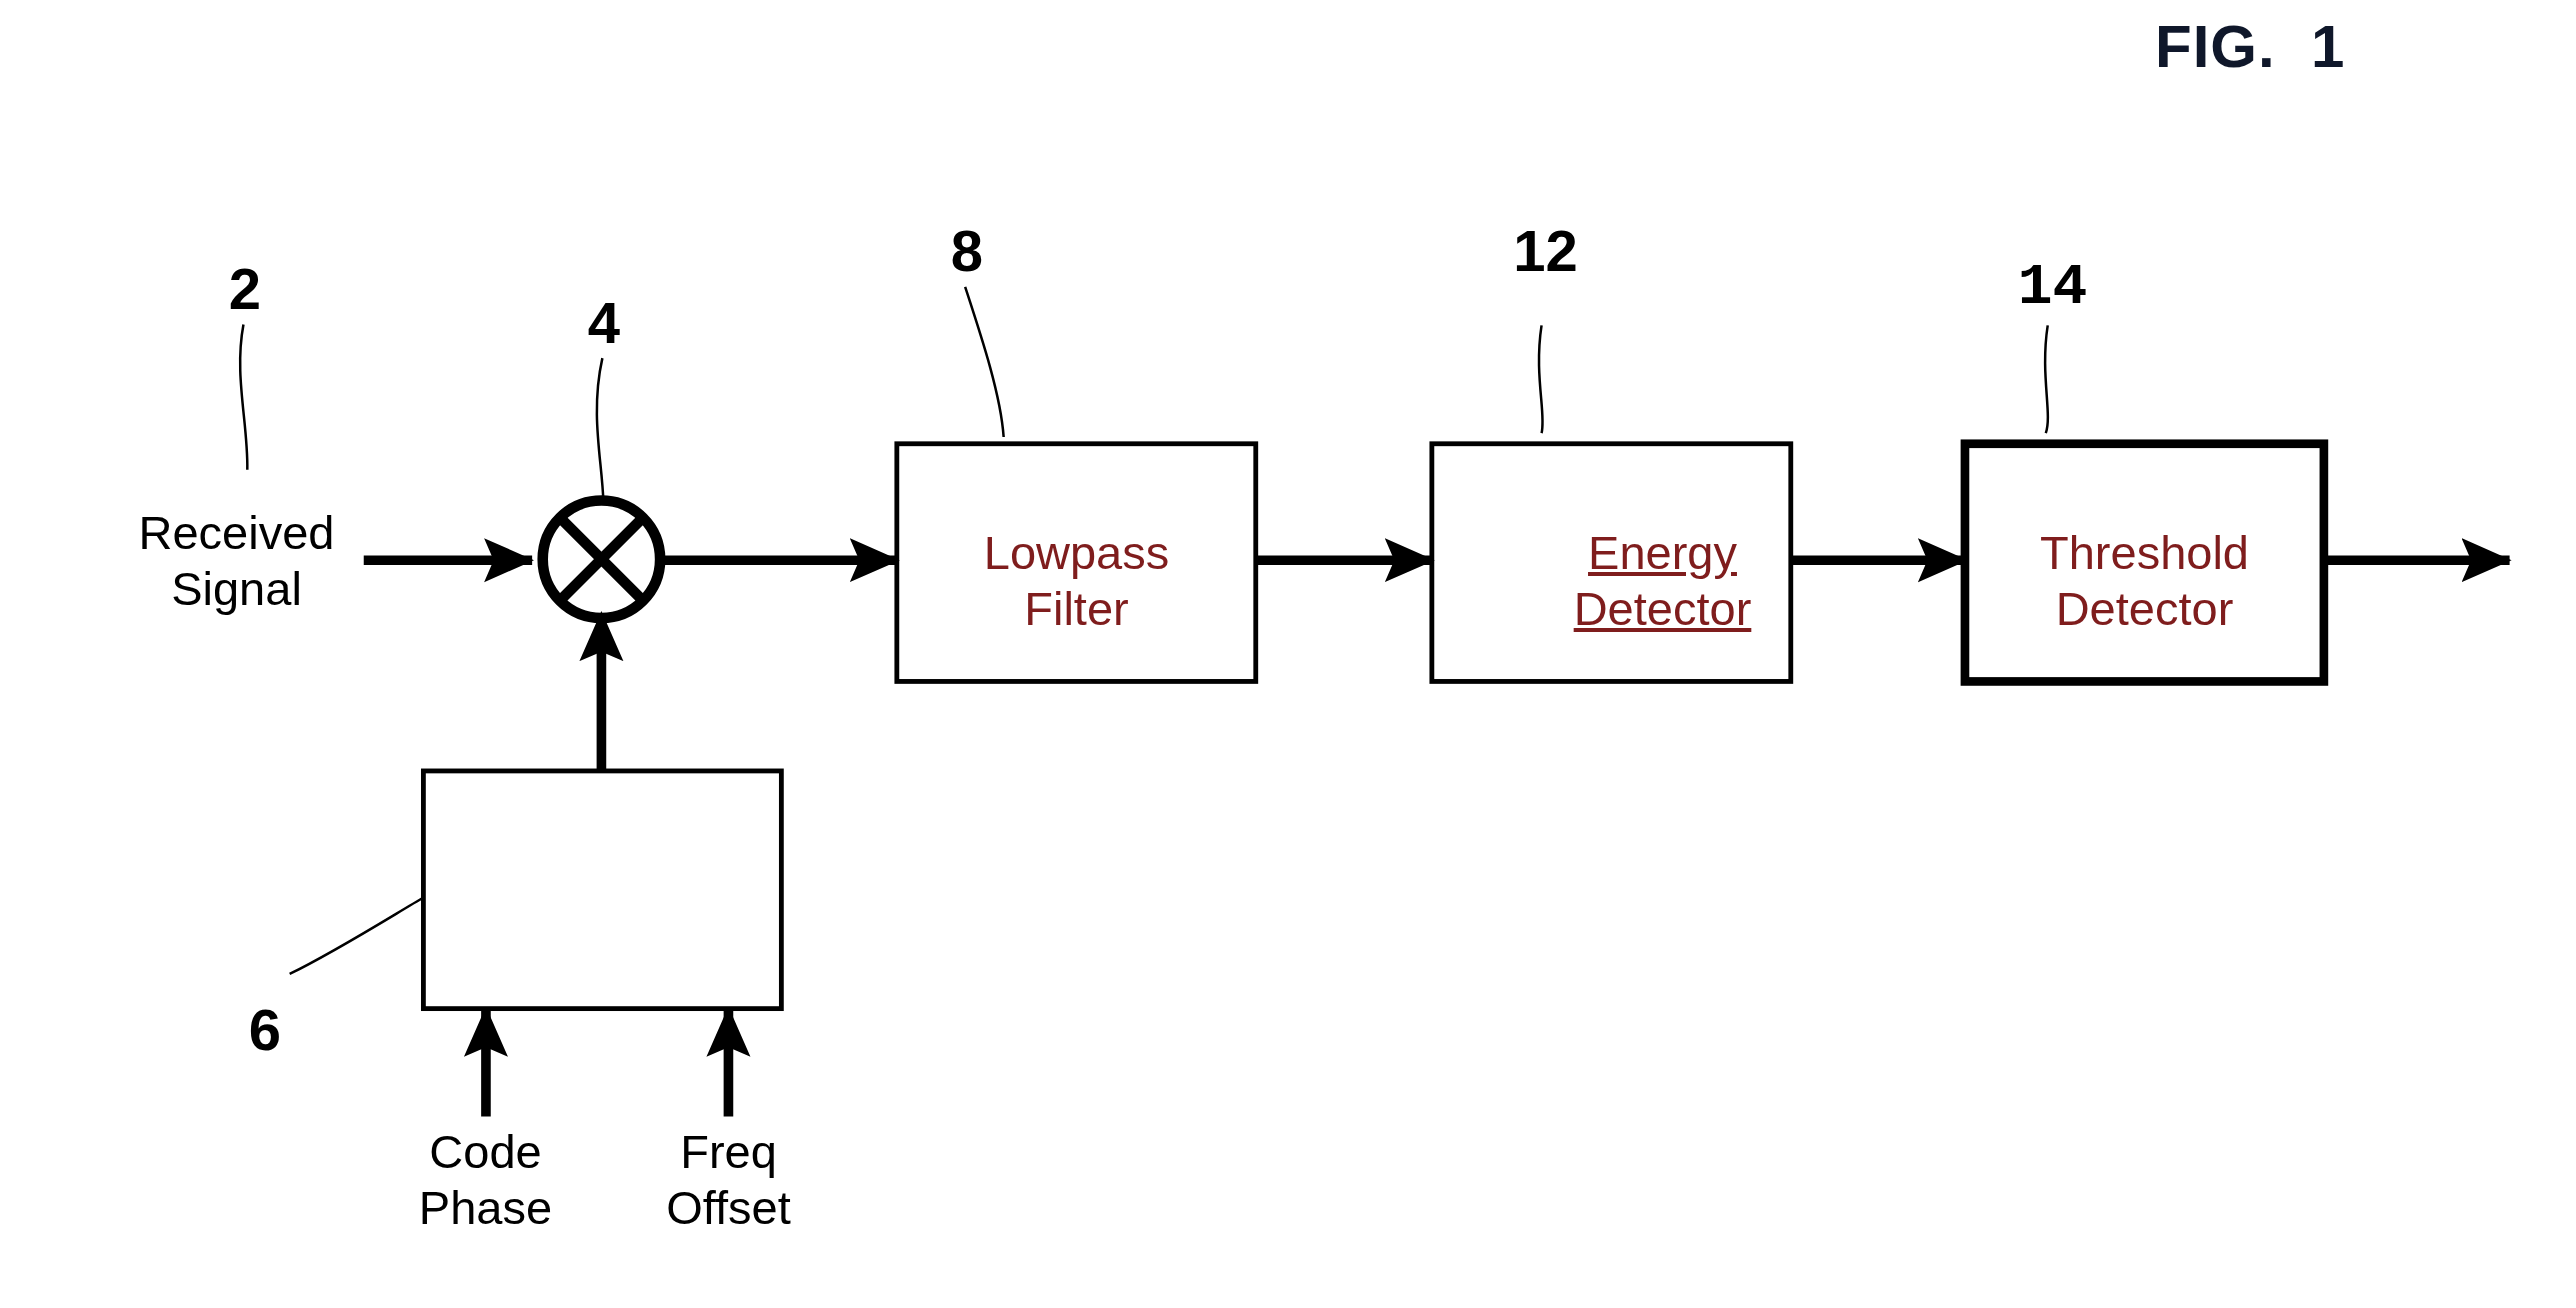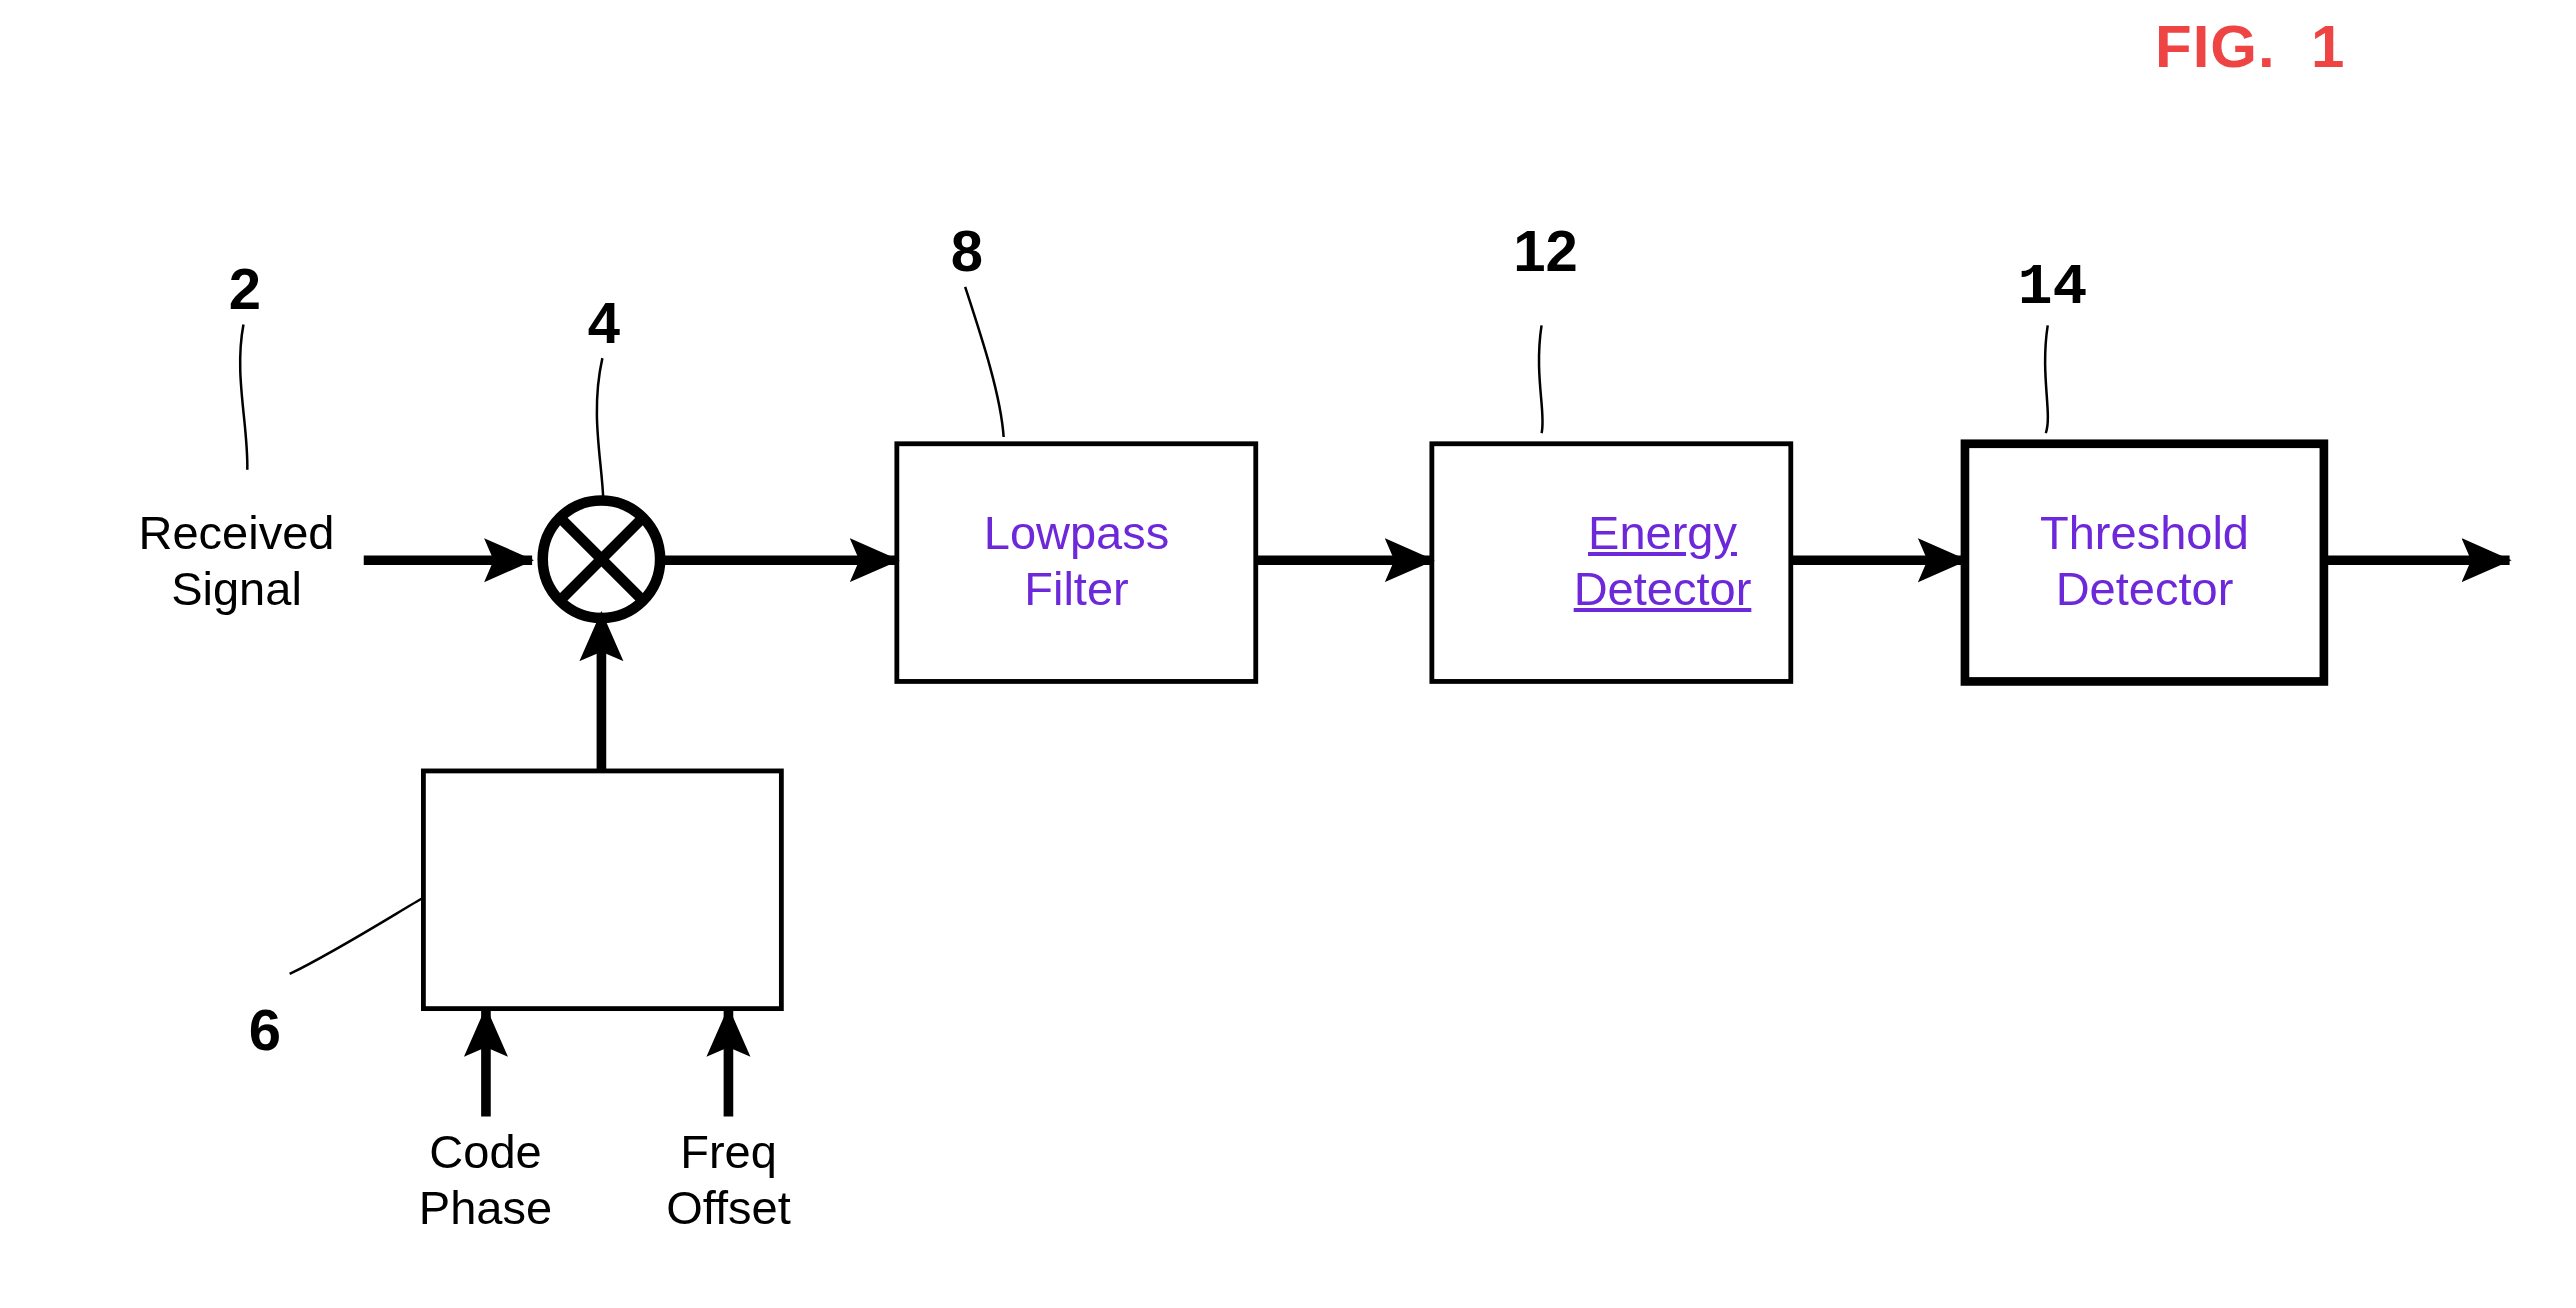--- a/index.html
+++ b/index.html
@@ -22,42 +22,43 @@
     left: 0;
     top: 0;
     width: 2576px;
     height: 1309px;
   }
   .fig-title {
     position: absolute;
     font-family: "Liberation Sans", sans-serif;
     font-weight: bold;
     font-size: 60px;
-    color: #ef4444;
+    color: #0f172a;
     letter-spacing: 1px;
     white-space: pre;
   }
   .ref-num {
     position: absolute;
     font-family: "Liberation Sans", sans-serif;
     font-weight: bold;
     font-size: 58px;
     color: #000000;
     white-space: pre;
     text-align: center;
   }
   .blk-label {
     position: absolute;
     font-family: "Liberation Sans", sans-serif;
     font-weight: normal;
     font-size: 47px;
     line-height: 56px;
-    color: #6d28d9;
+    color: #7f1d1d;
     text-align: center;
     white-space: pre-line;
+    margin-top: 20px;
   }
   .io-label {
     position: absolute;
     font-family: "Liberation Sans", sans-serif;
     font-weight: normal;
     font-size: 47px;
     line-height: 56px;
     color: #000000;
     text-align: center;
     white-space: pre-line;

